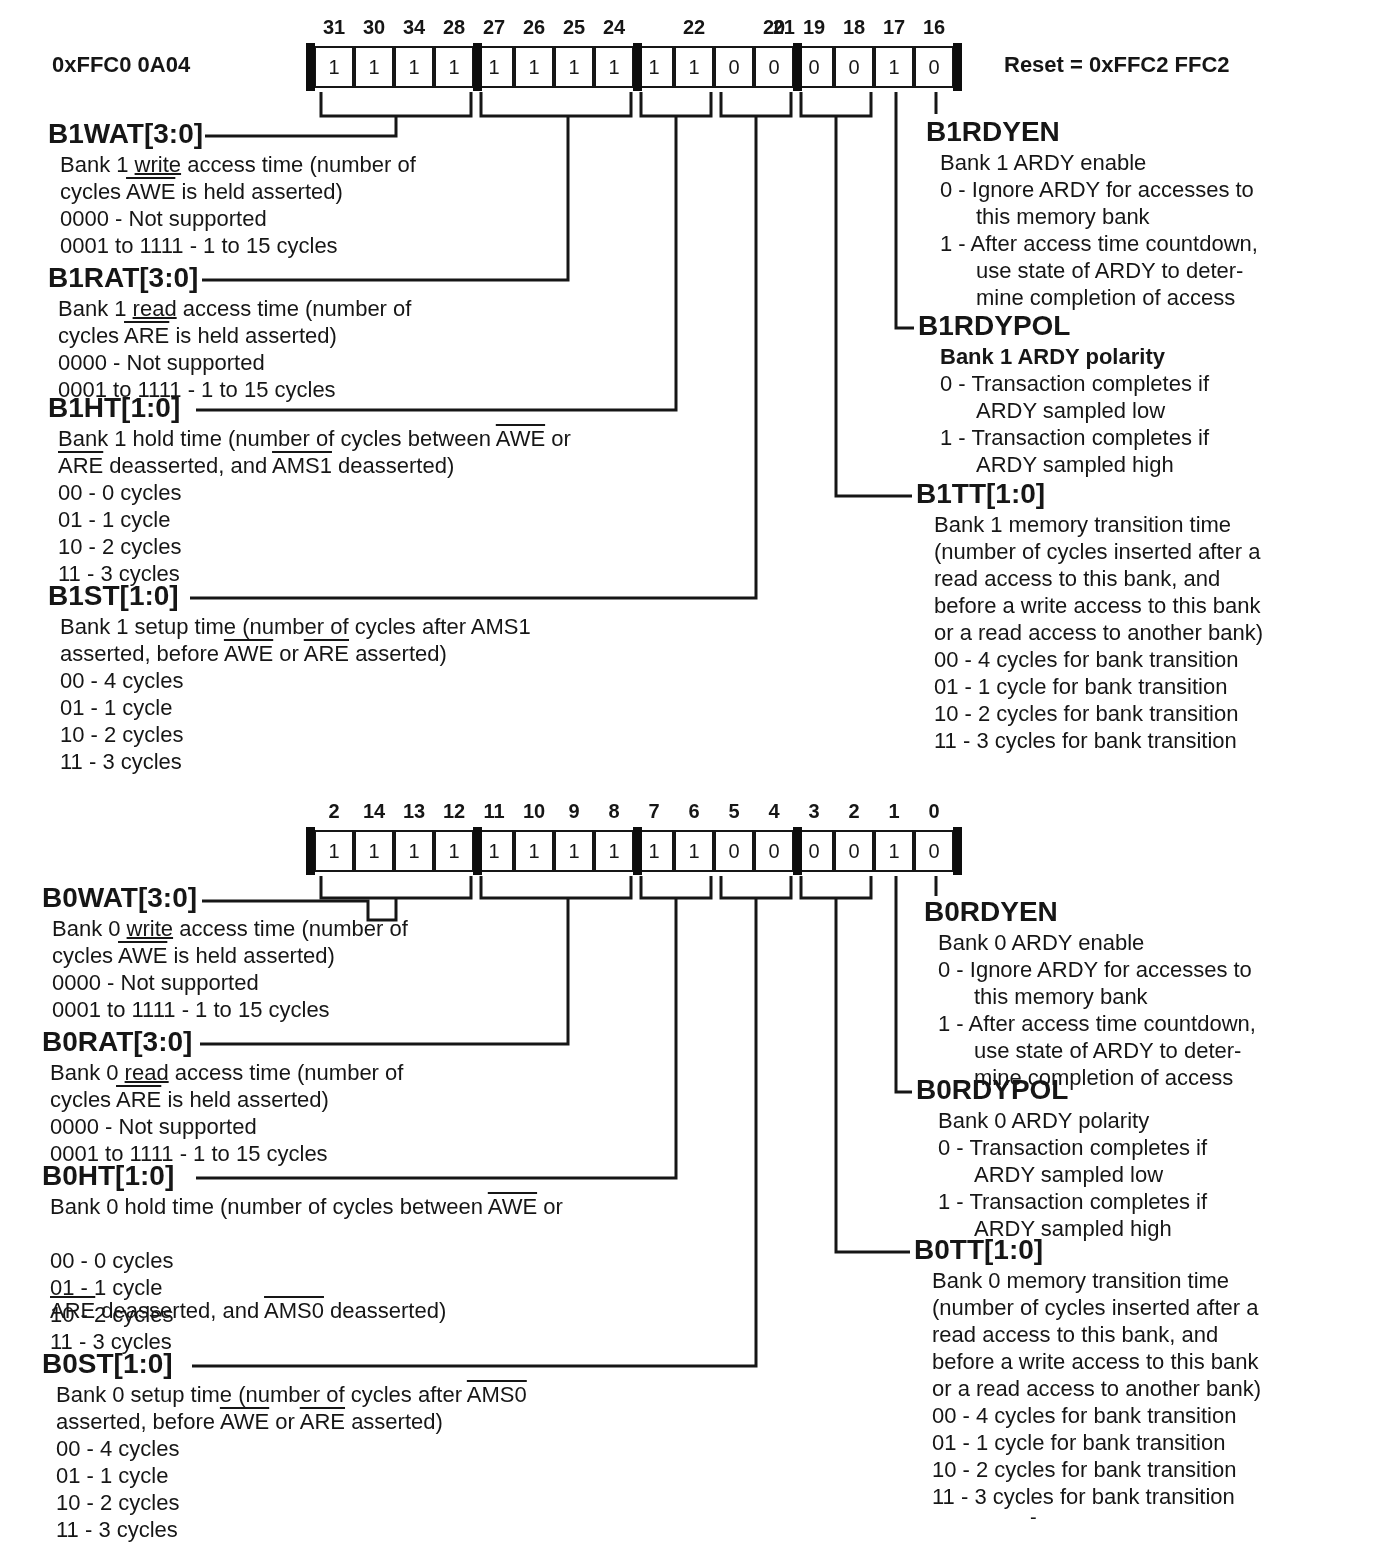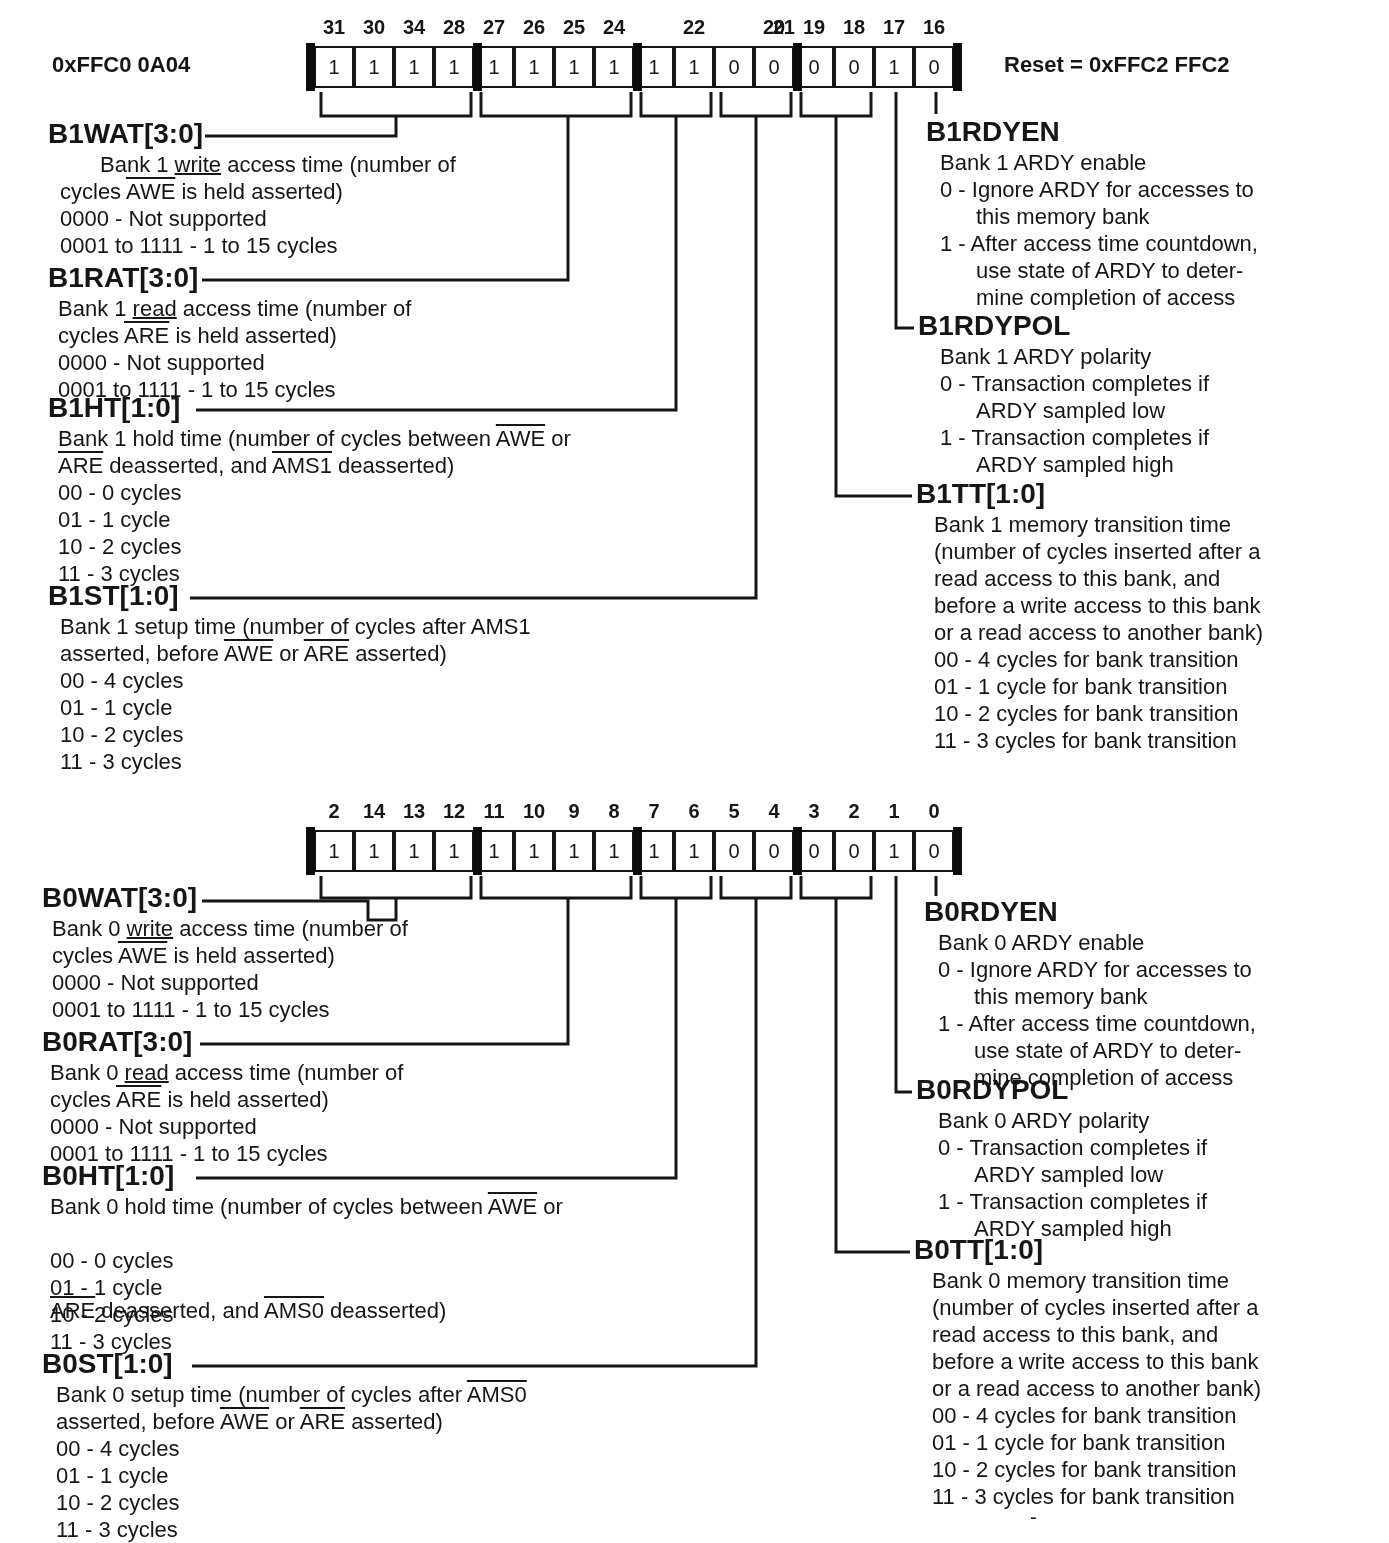--- a/index.html
+++ b/index.html
@@ -189,21 +189,21 @@
       <div class="abs bitnum" style="left: 914px; top: 800px; width: 40px;">0</div>
       <div class="abs cell" style="left: 914px; top: 830px; width: 40px; height: 42px;">
         <span>0</span>
       </div>
       <div class="abs thickbar" style="left: 306px; top: 827px; width: 9px; height: 48px;"></div>
       <div class="abs thickbar" style="left: 473px; top: 827px; width: 9px; height: 48px;"></div>
       <div class="abs thickbar" style="left: 633px; top: 827px; width: 9px; height: 48px;"></div>
       <div class="abs thickbar" style="left: 793px; top: 827px; width: 9px; height: 48px;"></div>
       <div class="abs thickbar" style="left: 953px; top: 827px; width: 9px; height: 48px;"></div>
       <div class="abs lbl" style="left: 48px; top: 122px;">B1WAT[3:0]</div>
-      <div class="abs bodyline" style="left: 60px; top: 152px; margin-left: 40px;"><span>Bank 1 </span><span class="un">write</span><span> access time (number of</span></div>
+      <div class="abs bodyline" style="left: 60px; top: 152px;"><span>Bank 1 </span><span class="un">write</span><span> access time (number of</span></div>
       <div class="abs bodyline" style="left: 60px; top: 179px;"><span>cycles </span><span class="ov">AWE</span><span> is held asserted)</span></div>
       <div class="abs bodyline" style="left: 60px; top: 206px;"><span>0000 - Not supported</span></div>
       <div class="abs bodyline" style="left: 60px; top: 233px;"><span>0001 to 1111 - 1 to 15 cycles</span></div>
       <div class="abs lbl" style="left: 48px; top: 266px;">B1RAT[3:0]</div>
       <div class="abs bodyline" style="left: 58px; top: 296px;"><span>Bank 1 </span><span class="un">read</span><span> access time (number of</span></div>
       <div class="abs bodyline" style="left: 58px; top: 323px;"><span>cycles </span><span class="ov">ARE</span><span> is held asserted)</span></div>
       <div class="abs bodyline" style="left: 58px; top: 350px;"><span>0000 - Not supported</span></div>
       <div class="abs bodyline" style="left: 58px; top: 377px;"><span>0001 to 1111 - 1 to 15 cycles</span></div>
       <div class="abs lbl" style="left: 48px; top: 396px;">B1HT[1:0]</div>
       <div class="abs bodyline" style="left: 58px; top: 426px;"><span>Bank 1 hold time (number of cycles between </span><span class="ov">AWE</span><span> or</span></div>
@@ -220,21 +220,21 @@
       <div class="abs bodyline" style="left: 60px; top: 722px;"><span>10 - 2 cycles</span></div>
       <div class="abs bodyline" style="left: 60px; top: 749px;"><span>11 - 3 cycles</span></div>
       <div class="abs lbl" style="left: 926px; top: 120px;">B1RDYEN</div>
       <div class="abs bodyline" style="left: 940px; top: 150px;"><span>Bank 1 ARDY enable</span></div>
       <div class="abs bodyline" style="left: 940px; top: 177px;"><span>0 - Ignore ARDY for accesses to</span></div>
       <div class="abs bodyline" style="left: 976px; top: 204px;"><span>this memory bank</span></div>
       <div class="abs bodyline" style="left: 940px; top: 231px;"><span>1 - After access time countdown,</span></div>
       <div class="abs bodyline" style="left: 976px; top: 258px;"><span>use state of ARDY to deter-</span></div>
       <div class="abs bodyline" style="left: 976px; top: 285px;"><span>mine completion of access</span></div>
       <div class="abs lbl" style="left: 918px; top: 314px;">B1RDYPOL</div>
-      <div class="abs bodyline" style="left: 940px; top: 344px;"><span>Bank 1 ARDY polarity</span></div>
+      <div class="abs bodyline" style="left: 940px; top: 344px; font-weight: bold;"><span>Bank 1 ARDY polarity</span></div>
       <div class="abs bodyline" style="left: 940px; top: 371px;"><span>0 - Transaction completes if</span></div>
       <div class="abs bodyline" style="left: 976px; top: 398px;"><span>ARDY sampled low</span></div>
       <div class="abs bodyline" style="left: 940px; top: 425px;"><span>1 - Transaction completes if</span></div>
       <div class="abs bodyline" style="left: 976px; top: 452px;"><span>ARDY sampled high</span></div>
       <div class="abs lbl" style="left: 916px; top: 482px;">B1TT[1:0]</div>
       <div class="abs bodyline" style="left: 934px; top: 512px; text-align: center;"><span>Bank 1 memory transition time</span></div>
       <div class="abs bodyline" style="left: 934px; top: 539px;"><span>(number of cycles inserted after a</span></div>
       <div class="abs bodyline" style="left: 934px; top: 566px;"><span>read access to this bank, and</span></div>
       <div class="abs bodyline" style="left: 934px; top: 593px;"><span>before a write access to this bank</span></div>
       <div class="abs bodyline" style="left: 934px; top: 620px;"><span>or a read access to another bank)</span></div>

